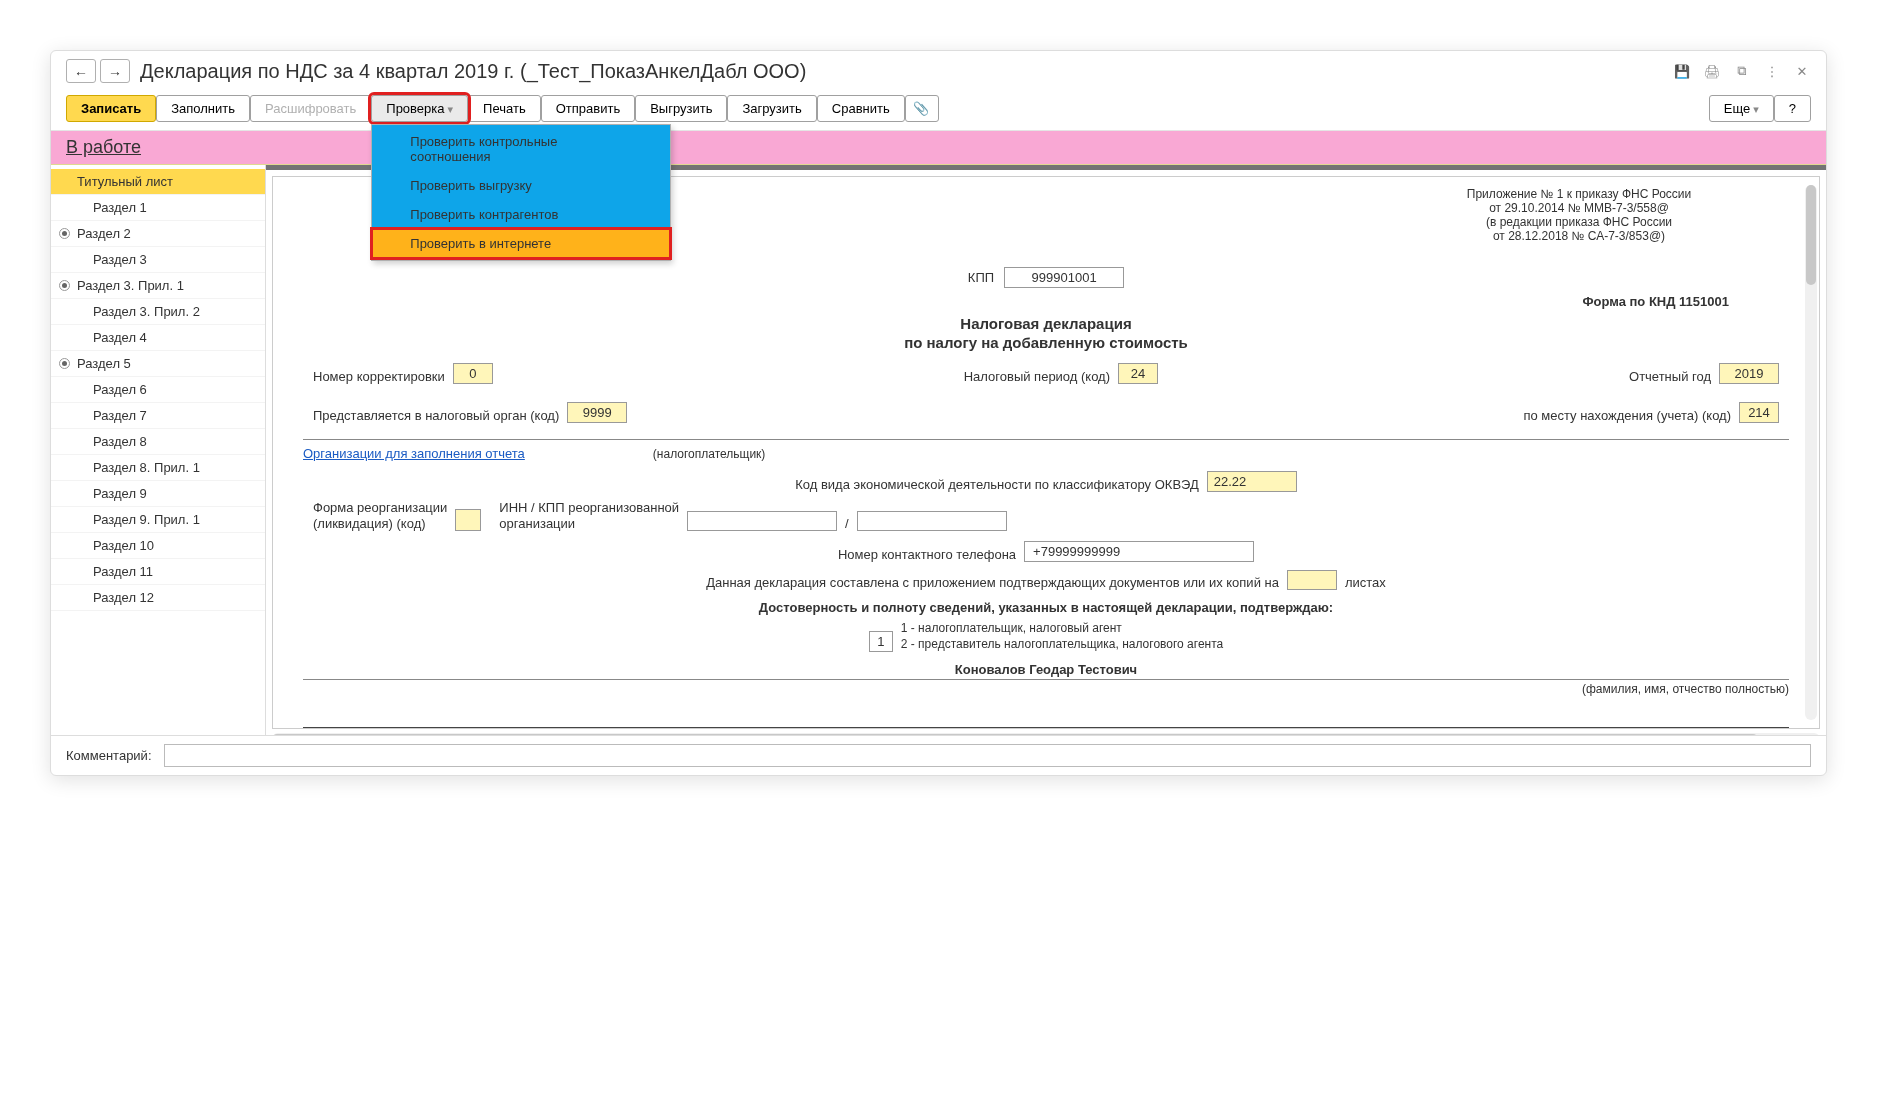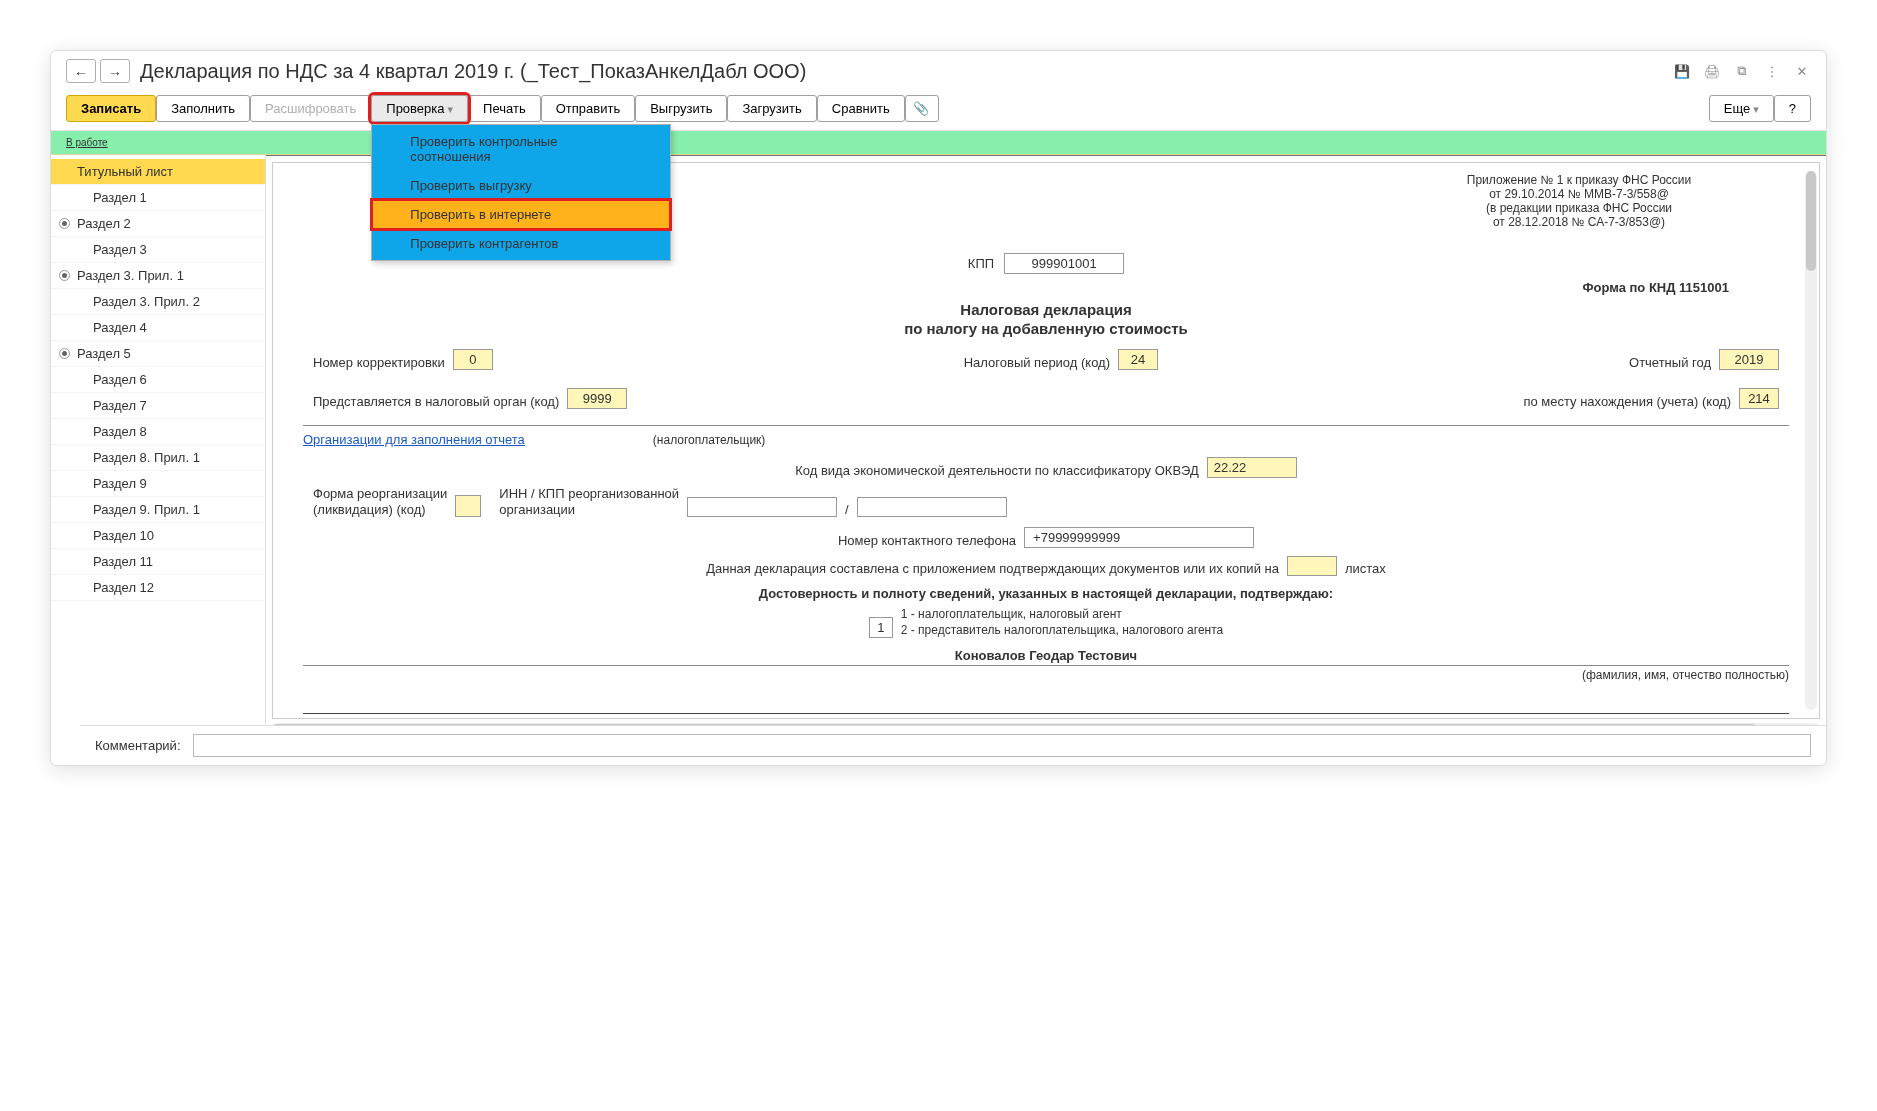--- a/index.html
+++ b/index.html
@@ -54,24 +54,24 @@
 }
 .btn-primary { background: #ffd94f; border-color: #d0a800; font-weight: bold; }
 .btn-disabled { color: #b0b0b0; }
 .btn-dropdown::after { content: " ▾"; color: #888; font-size: 11px; }
 .btn-dropdown { position: relative; }
 .btn-highlighted { outline: 3px solid #e02020; background:#eaeaea; }
 .btn-icon { padding: 5px 8px; color: #888; }
 .toolbar-spacer { flex: 1; }
 
 .statusbar {
-  background: #86efac;
+  background: #f9a8d4;
   border-bottom: 1px solid #e0d890;
   padding: 6px 15px;
-  font-size: 10px;
+  font-size: 18px;
 }
 .statusbar .status-label { text-decoration: underline; }
 
 .content { display: flex; height: 570px; }
 .sidebar {
   width: 215px;
   border-right: 1px solid #ddd;
   overflow-y: auto;
   padding: 4px 0;
 }
@@ -89,21 +89,21 @@
   width: 11px; height: 11px; border-radius: 50%;
   border: 1px solid #999; background:#fff;
   display:flex; align-items:center; justify-content:center;
 }
 .tree-item .radio.on::after { content:""; width:5px; height:5px; background:#666; border-radius:50%; }
 
 .main {
   flex: 1;
   position: relative;
   overflow: hidden;
-  border-top: 1px solid #737373;
+  border-top: 5px solid #737373;
   padding: 6px;
 }
 .form-area {
   border: 1px solid #ccc;
   height: 100%;
   overflow: auto;
   position: relative;
 }
 .form-inner { padding: 10px 30px; min-width: 960px; }
 .vscrollbar {
@@ -148,21 +148,20 @@
 }
 .menu-item { padding: 7px 38px; cursor: pointer; position: relative; }
 .menu-item.highlighted { background: #ffb21a; outline: 3px solid #e02020; outline-offset: -1px; }
 
 .footer {
   border-top: 1px solid #ddd;
   padding: 8px 15px;
   display: flex;
   align-items: center;
   gap: 12px;
-  margin-left: 29px;
 }
 .footer input { flex:1; border:1px solid #bbb; padding:3px 6px; font-size:13px; }
 
 .org-block { margin-top: 10px; }
 .org-title { text-align:center; font-weight:bold; font-size:14px; } .mt10{margin-top:10px;}
 .hline { border-top: 1px solid #888; margin: 2px 0; }
 </style>
 </head>
 <body>
 
@@ -185,22 +184,22 @@
 
   <div class="toolbar">
     <button class="btn btn-primary">Записать</button>
     <button class="btn">Заполнить</button>
     <button class="btn btn-disabled">Расшифровать</button>
     <div style="position:relative">
       <button class="btn btn-dropdown btn-highlighted">Проверка</button>
       <div class="dropdown-menu">
         <div class="menu-item">Проверить контрольные соотношения</div>
         <div class="menu-item">Проверить выгрузку</div>
+        <div class="menu-item">Проверить контрагентов</div>
         <div class="menu-item highlighted">Проверить в интернете</div>
-        <div class="menu-item">Проверить контрагентов</div>
       </div>
     </div>
     <button class="btn">Печать</button>
     <button class="btn">Отправить</button>
     <button class="btn">Выгрузить</button>
     <button class="btn">Загрузить</button>
     <button class="btn">Сравнить</button>
     <button class="btn btn-icon">📎</button>
     <div class="toolbar-spacer"></div>
     <button class="btn btn-dropdown">Еще</button>

